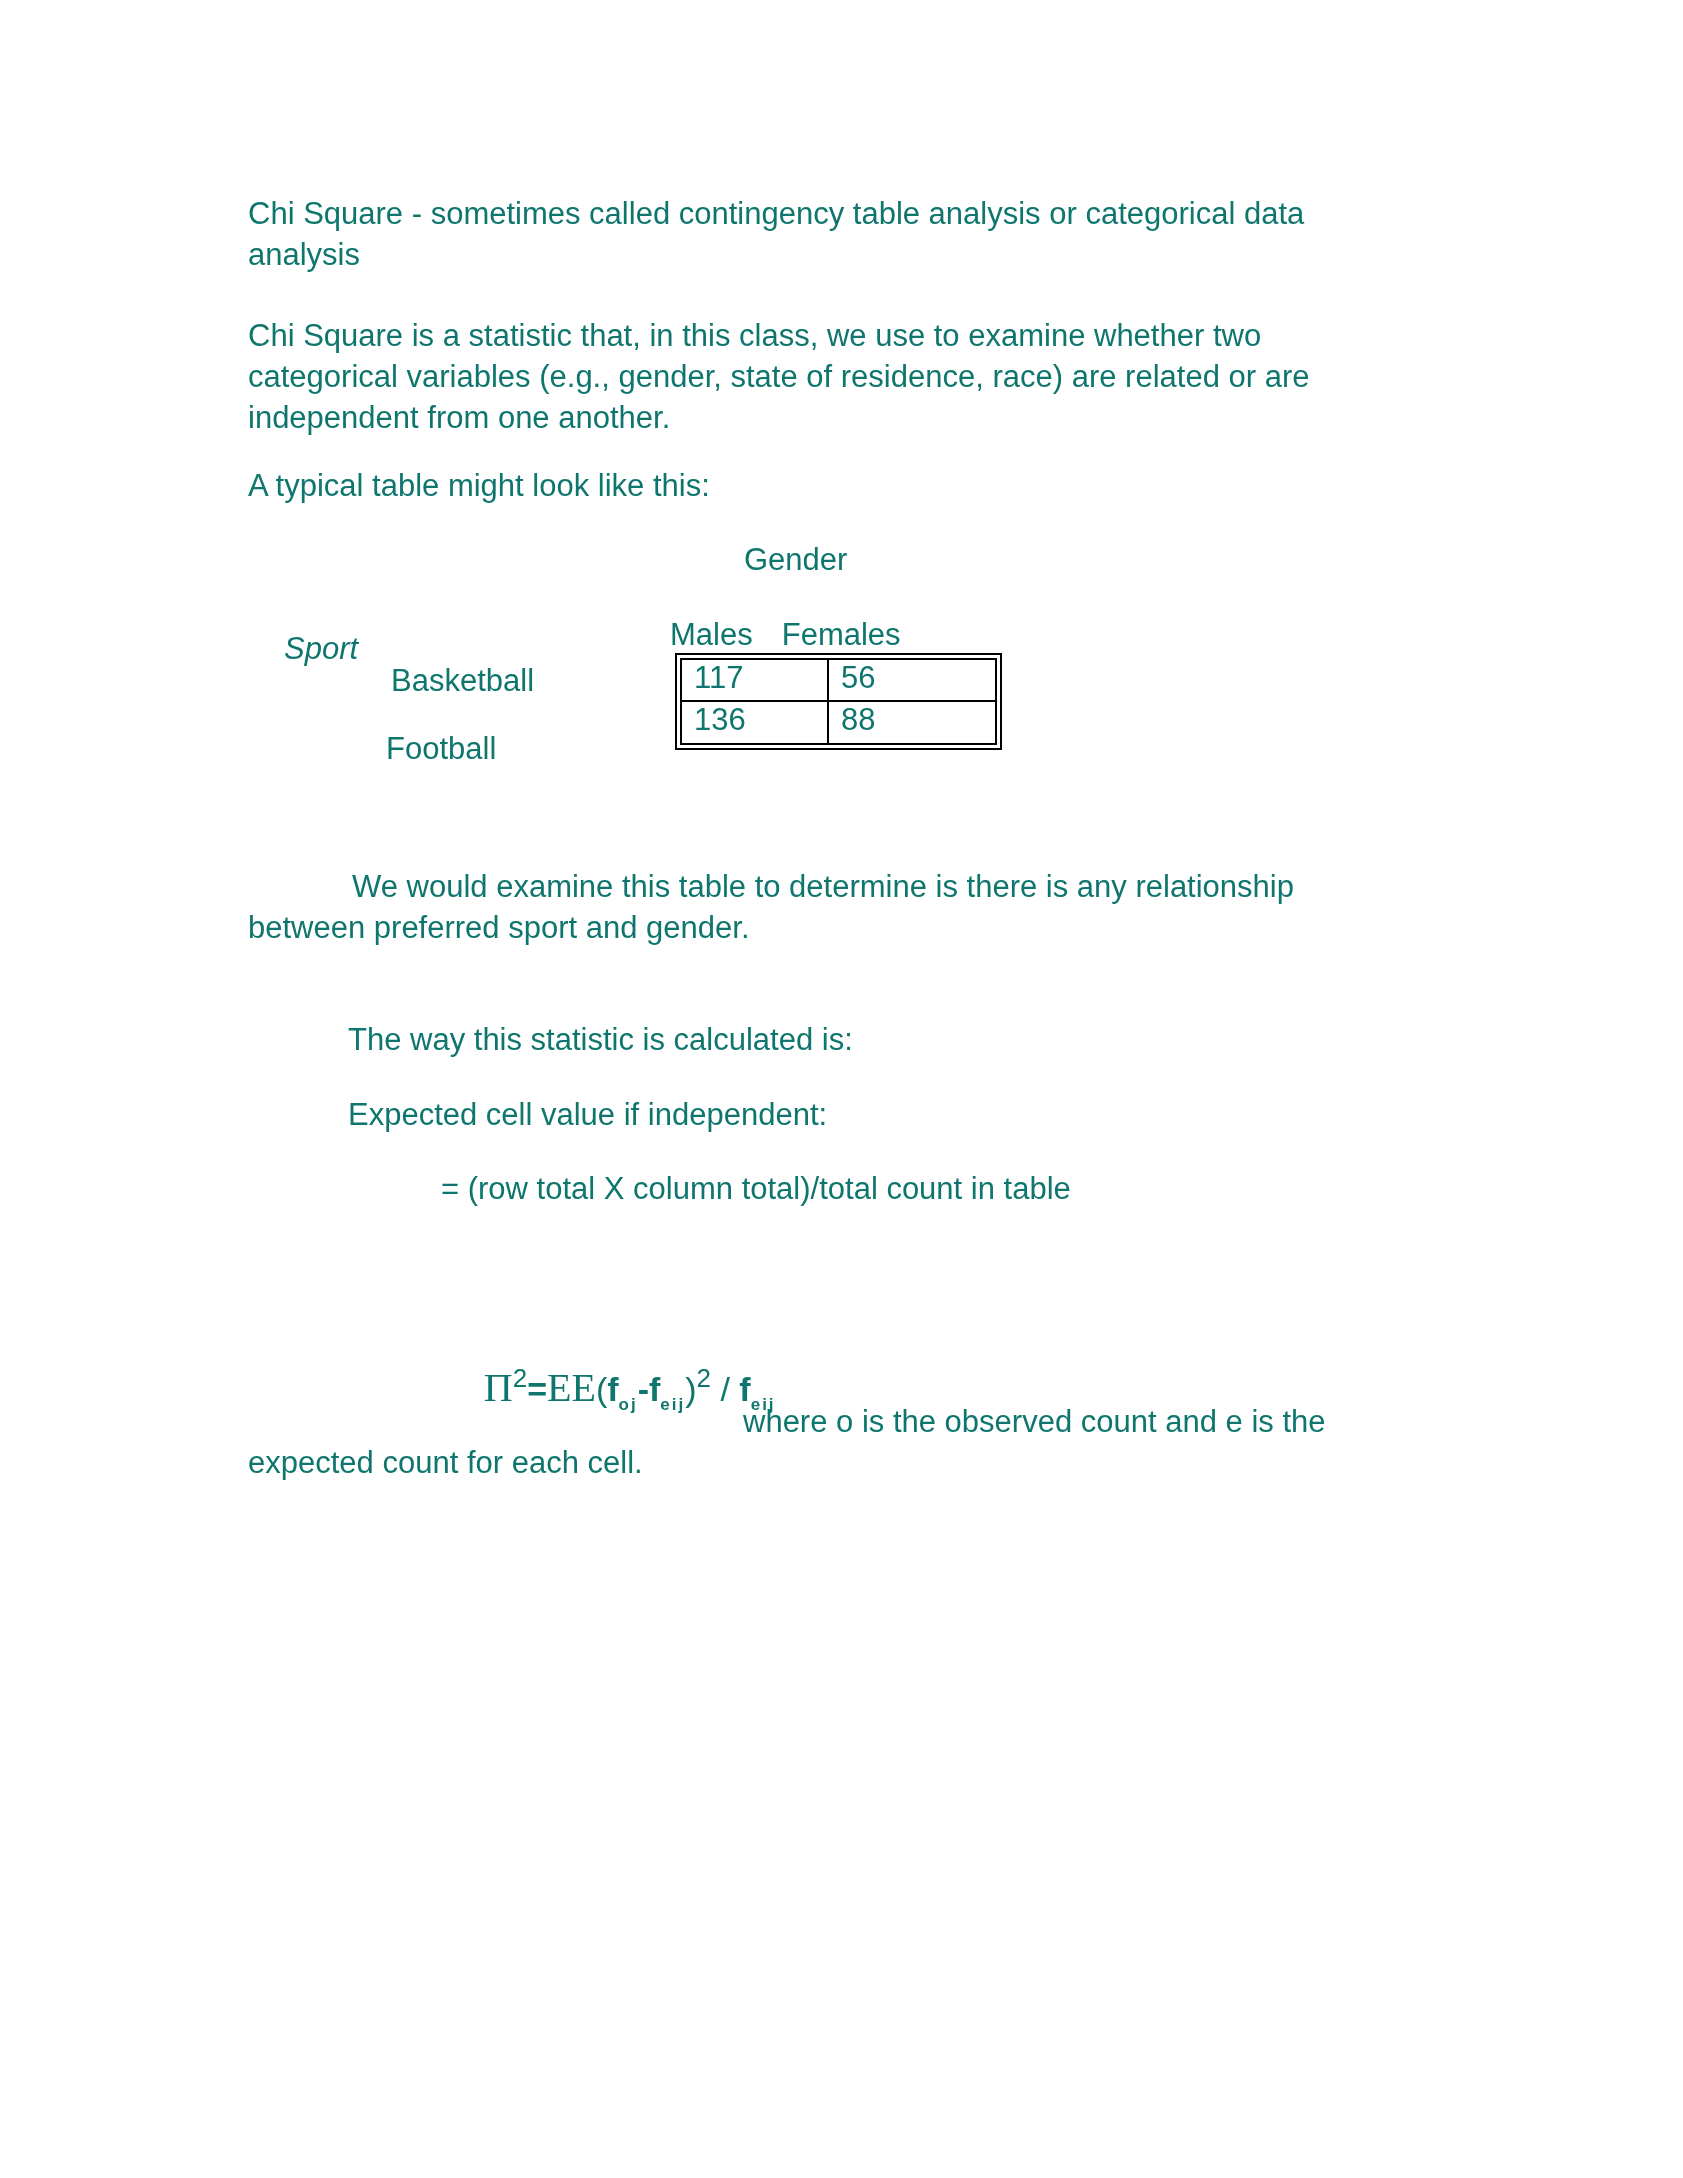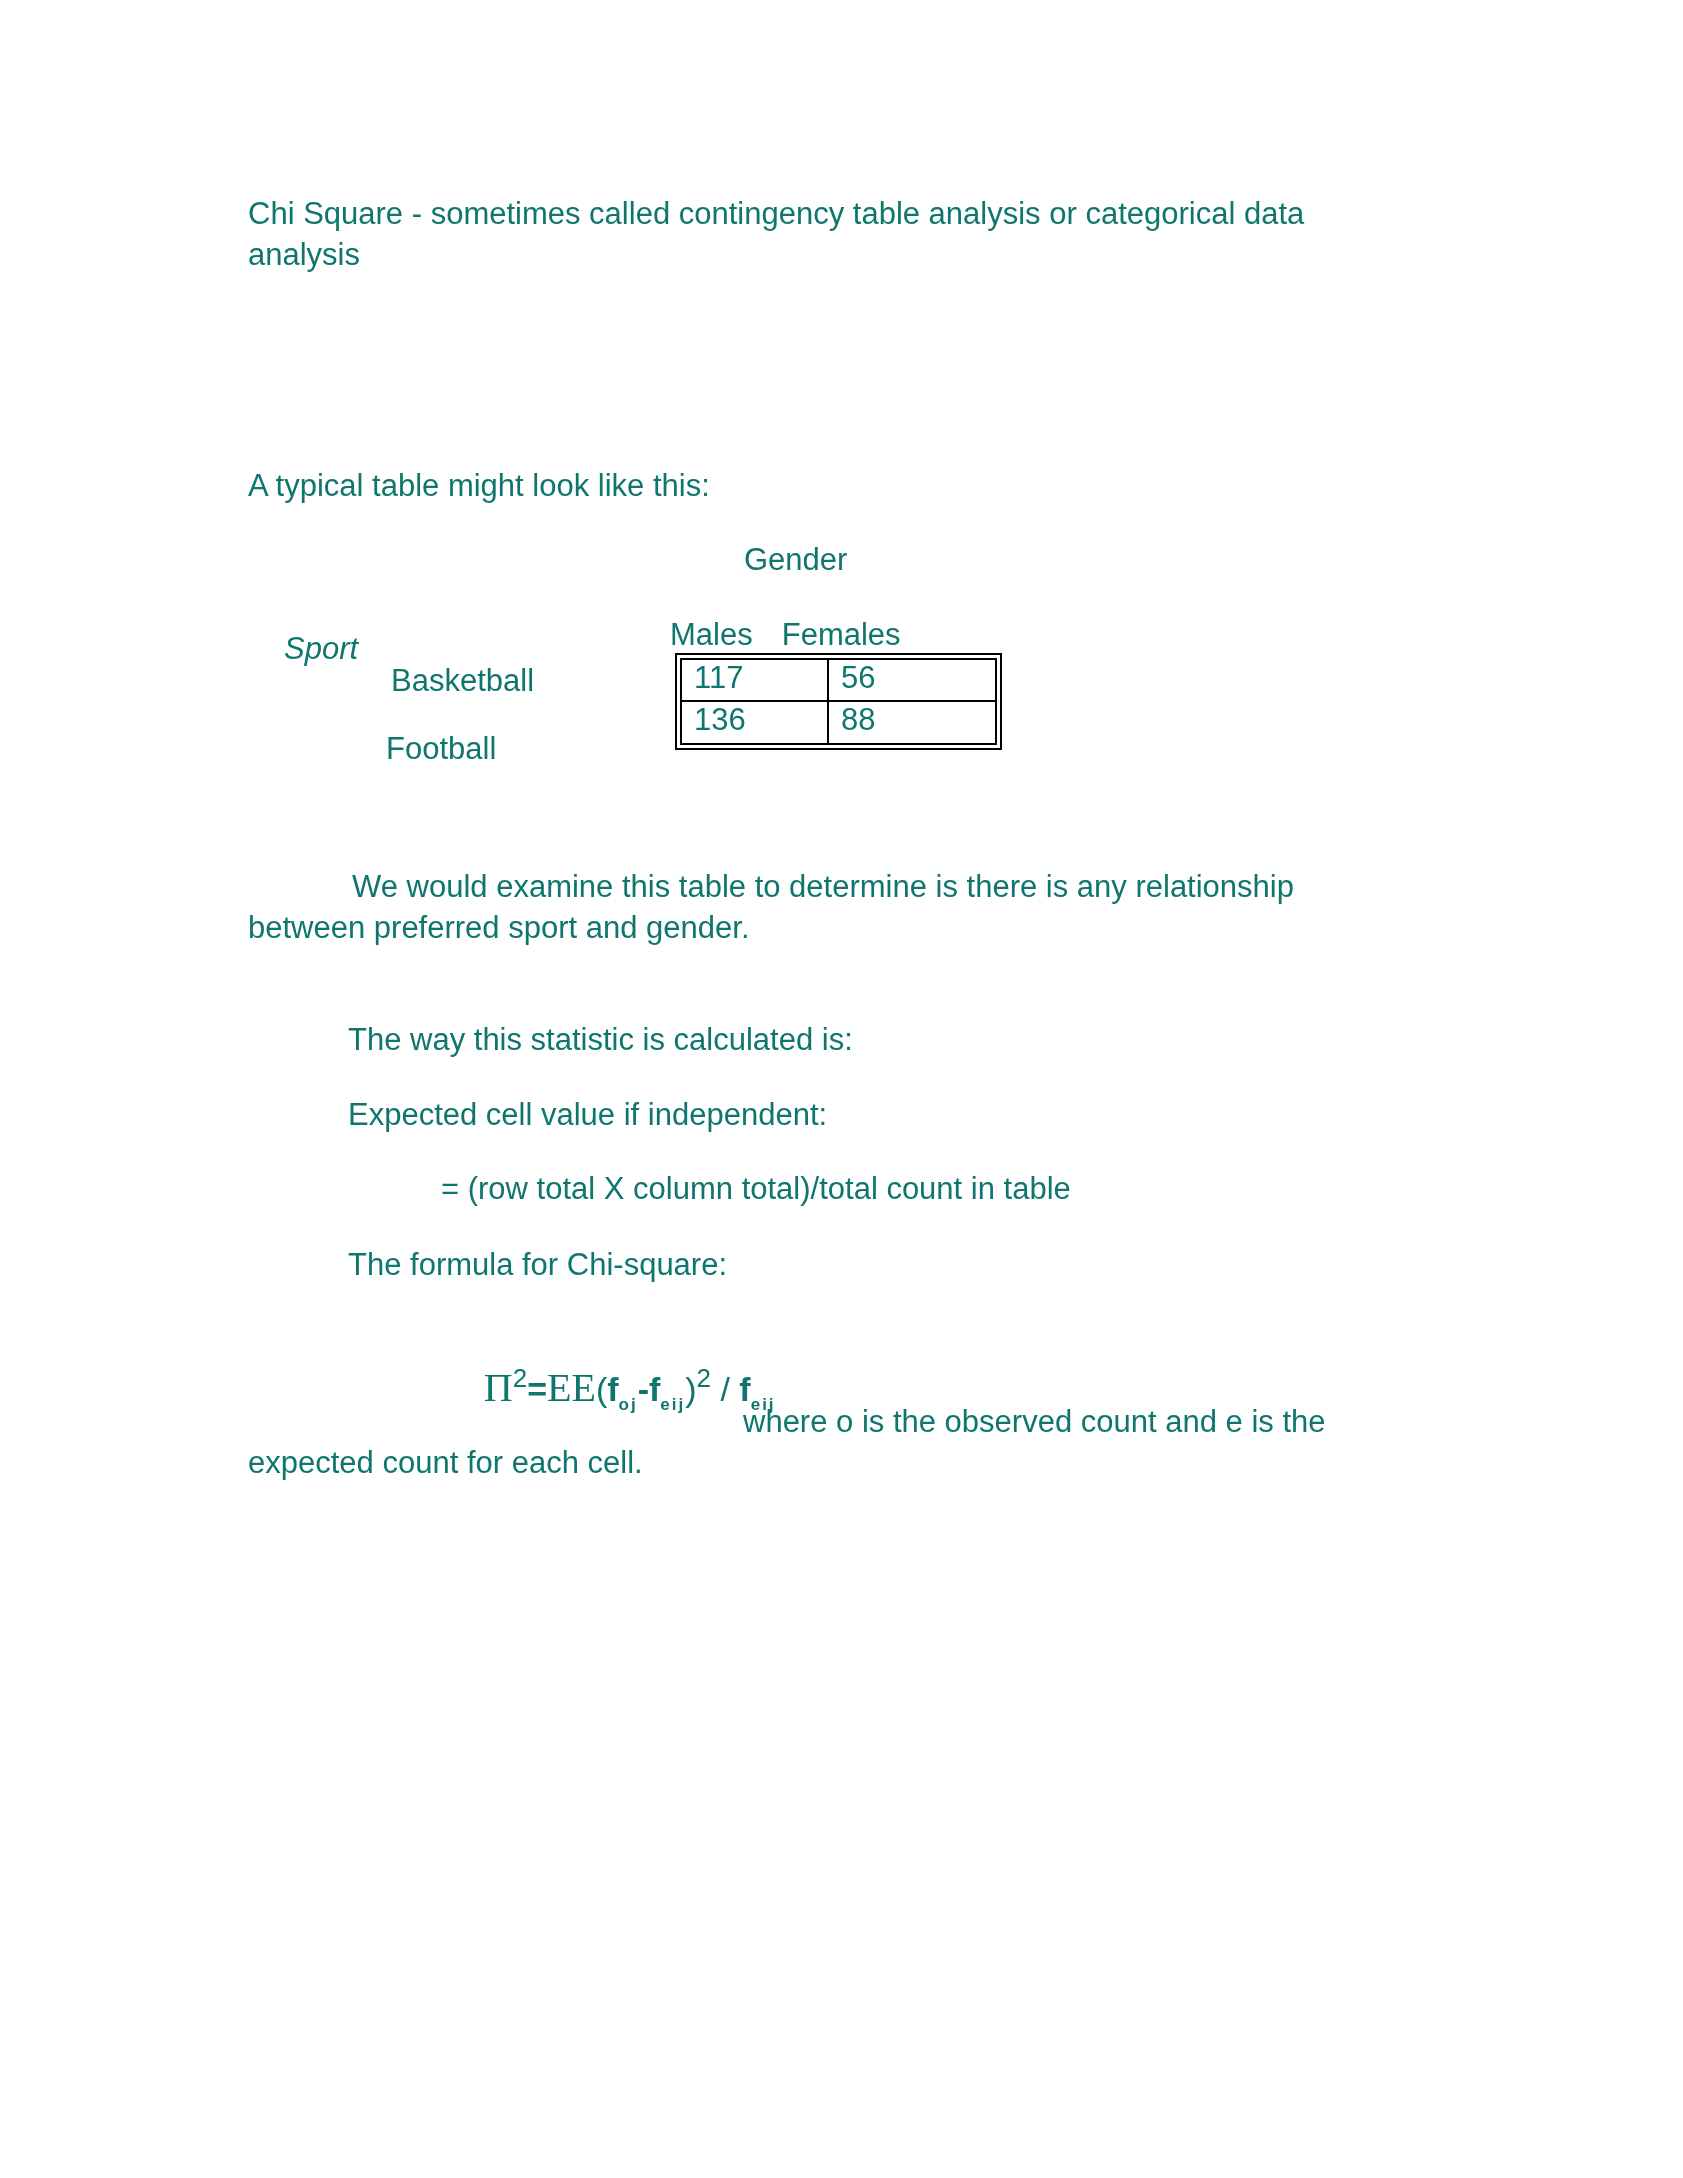--- a/index.html
+++ b/index.html
@@ -60,20 +60,23 @@
   .f-plain { font-size: 34px; }
 </style>
 </head>
 <body>
 
 <div class="page">
 
   <div class="abs para" style="left:248px; top:193px;">Chi Square - sometimes called contingency table analysis or categorical data
 analysis</div>
 
+  <div class="abs para" style="left:248px; top:315px;">Chi Square is a statistic that, in this class, we use to examine whether two
+categorical variables (e.g., gender, state of residence, race) are related or are
+independent from one another.</div>
 
   <div class="abs para" style="left:248px; top:465px;">A typical table might look like this:</div>
 
   <div class="abs" style="left:744px; top:539px;">Gender</div>
 
   <div class="abs hdr-row" style="left:670px; top:614px;">
     <span>Males</span>
     <span>Females</span>
   </div>
 
@@ -92,21 +95,20 @@
 
   <div class="abs para indent-1" style="left:248px; top:866px;">We would examine this table to determine is there is any relationship
 between preferred sport and gender.</div>
 
   <div class="abs para" style="left:348px; top:1019px;">The way this statistic is calculated is:</div>
 
   <div class="abs para" style="left:348px; top:1094px;">Expected cell value if independent:</div>
 
   <div class="abs para" style="left:441px; top:1168px;">= (row total X column total)/total count in table</div>
 
-  <div class="abs para" style="left:348px; top:1244px;">The formula for Chi-square:</div>
 
   <div class="formula">
     <span class="f-serif">Π</span><span class="f-sup">2</span><span class="f-bold">=</span><span class="f-serif">EE</span><span class="f-plain">(</span><span class="f-bold">f</span><span class="f-sub">oj</span><span class="f-bold">-</span><span class="f-bold">f</span><span class="f-sub">eij</span><span class="f-plain">)</span><span class="f-sup">2</span><span class="f-plain"> / </span><span class="f-bold">f</span><span class="f-sub">eij</span>
   </div>
 
   <div class="abs para indent-deep" style="left:248px; top:1401px;">where o is the observed count and e is the
 expected count for each cell.</div>
 
 </div>
 

